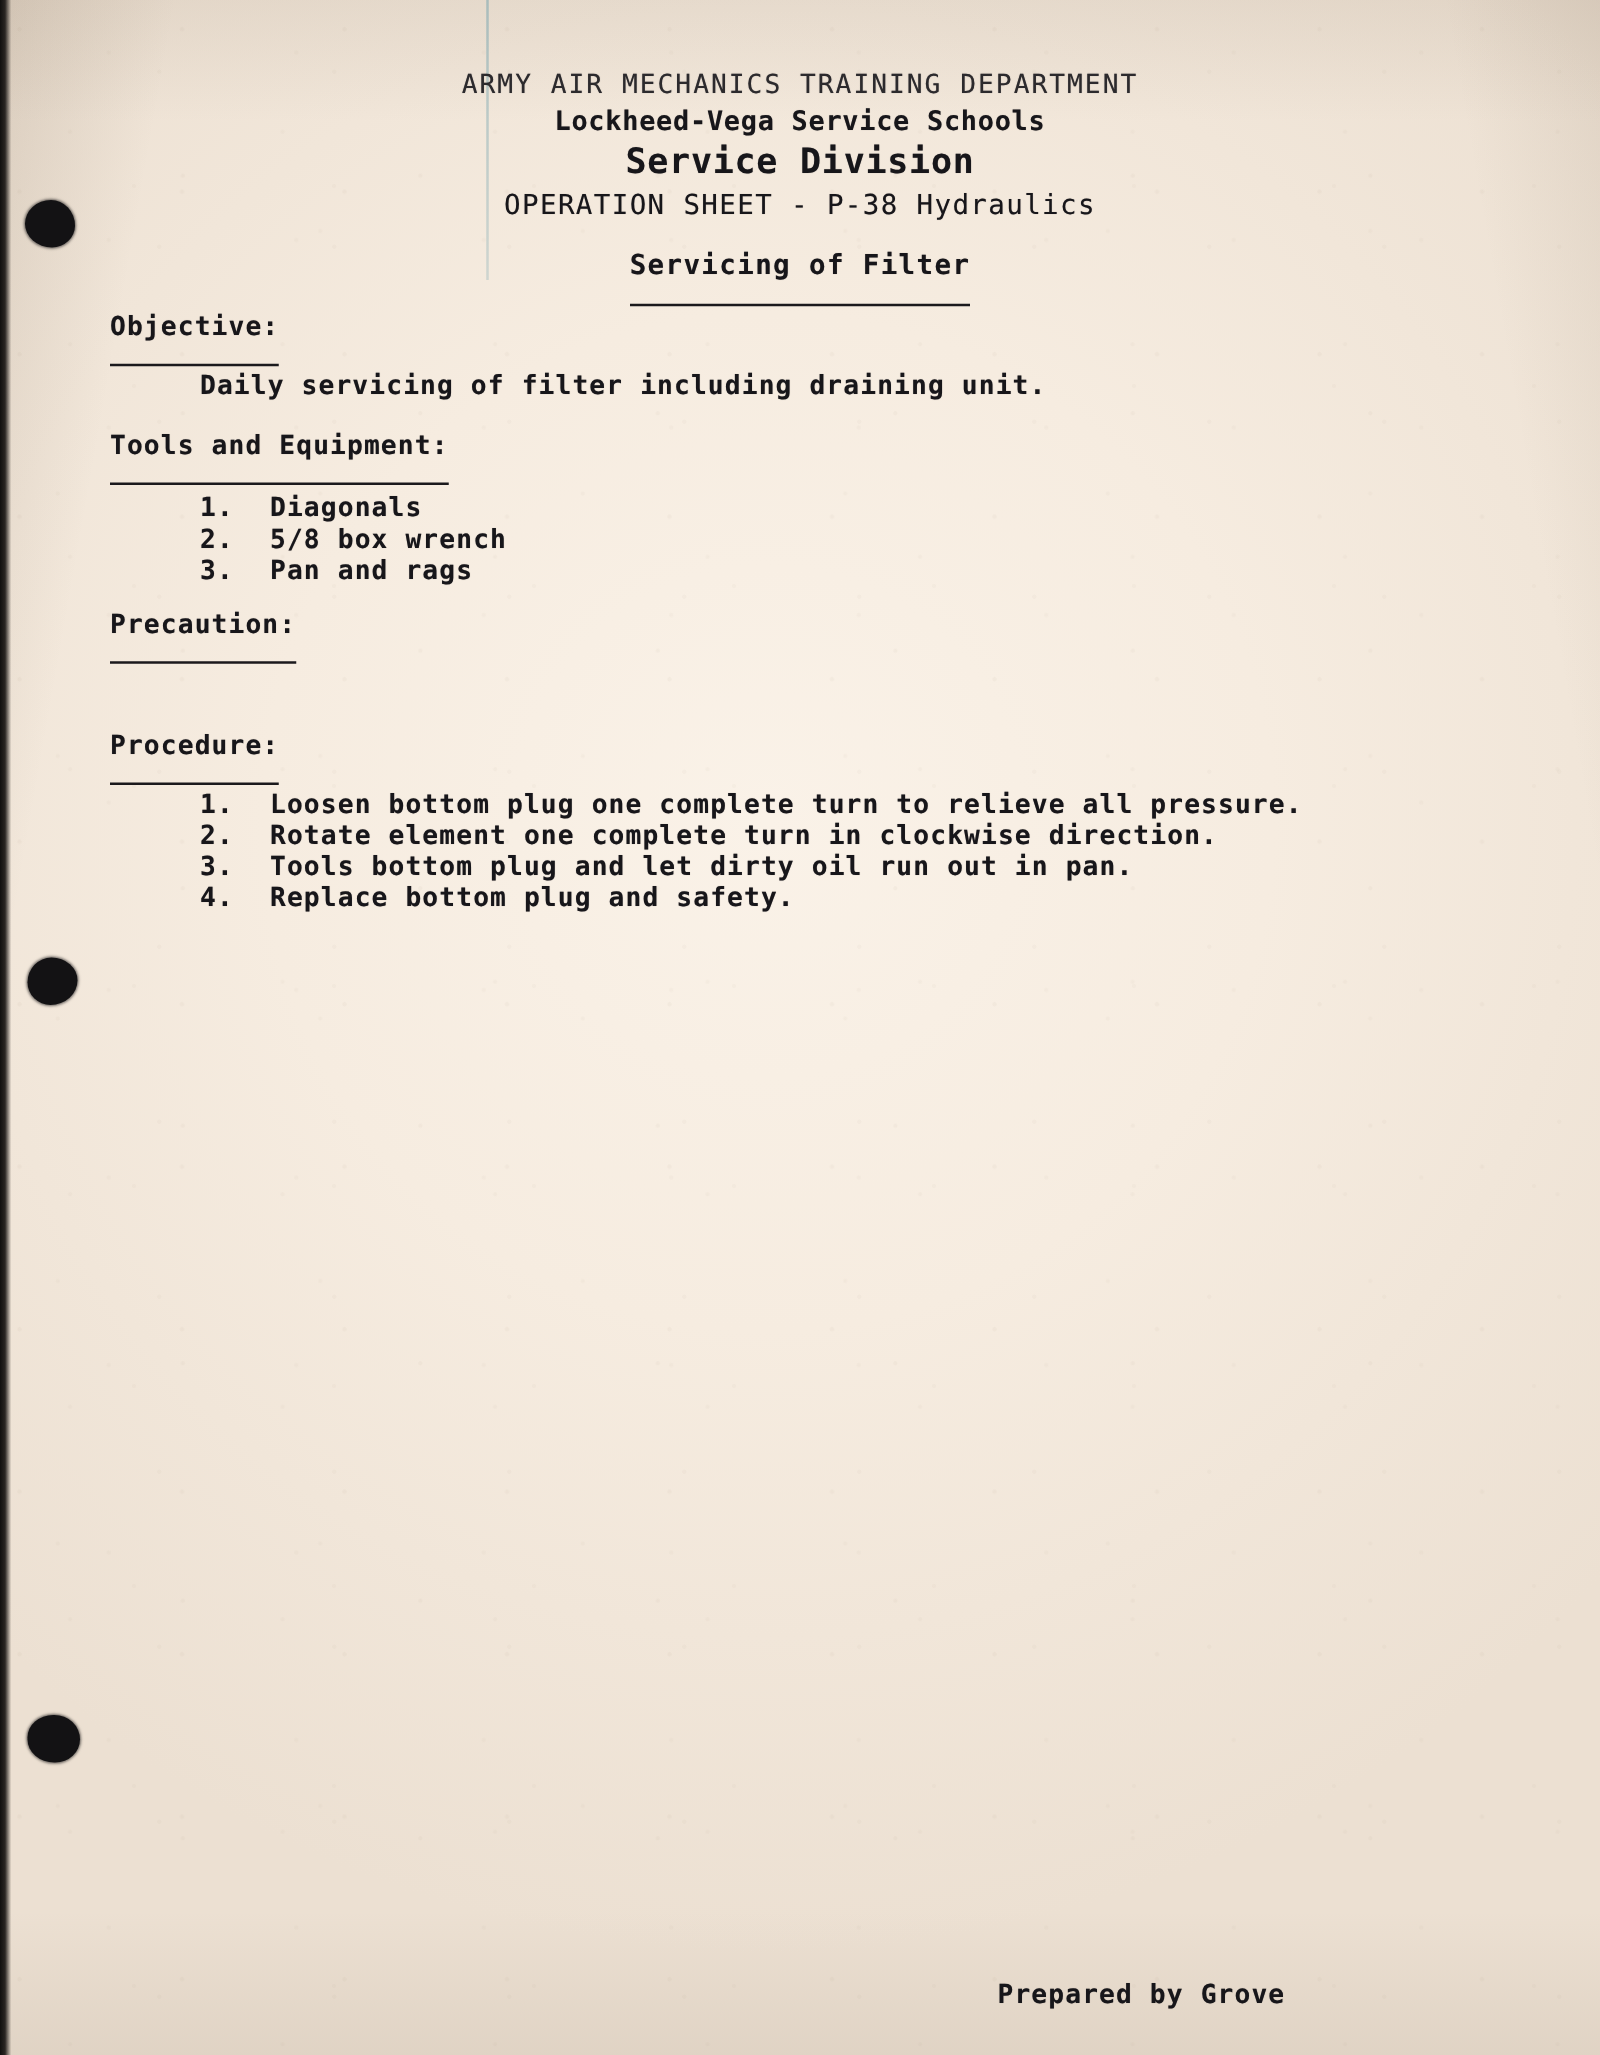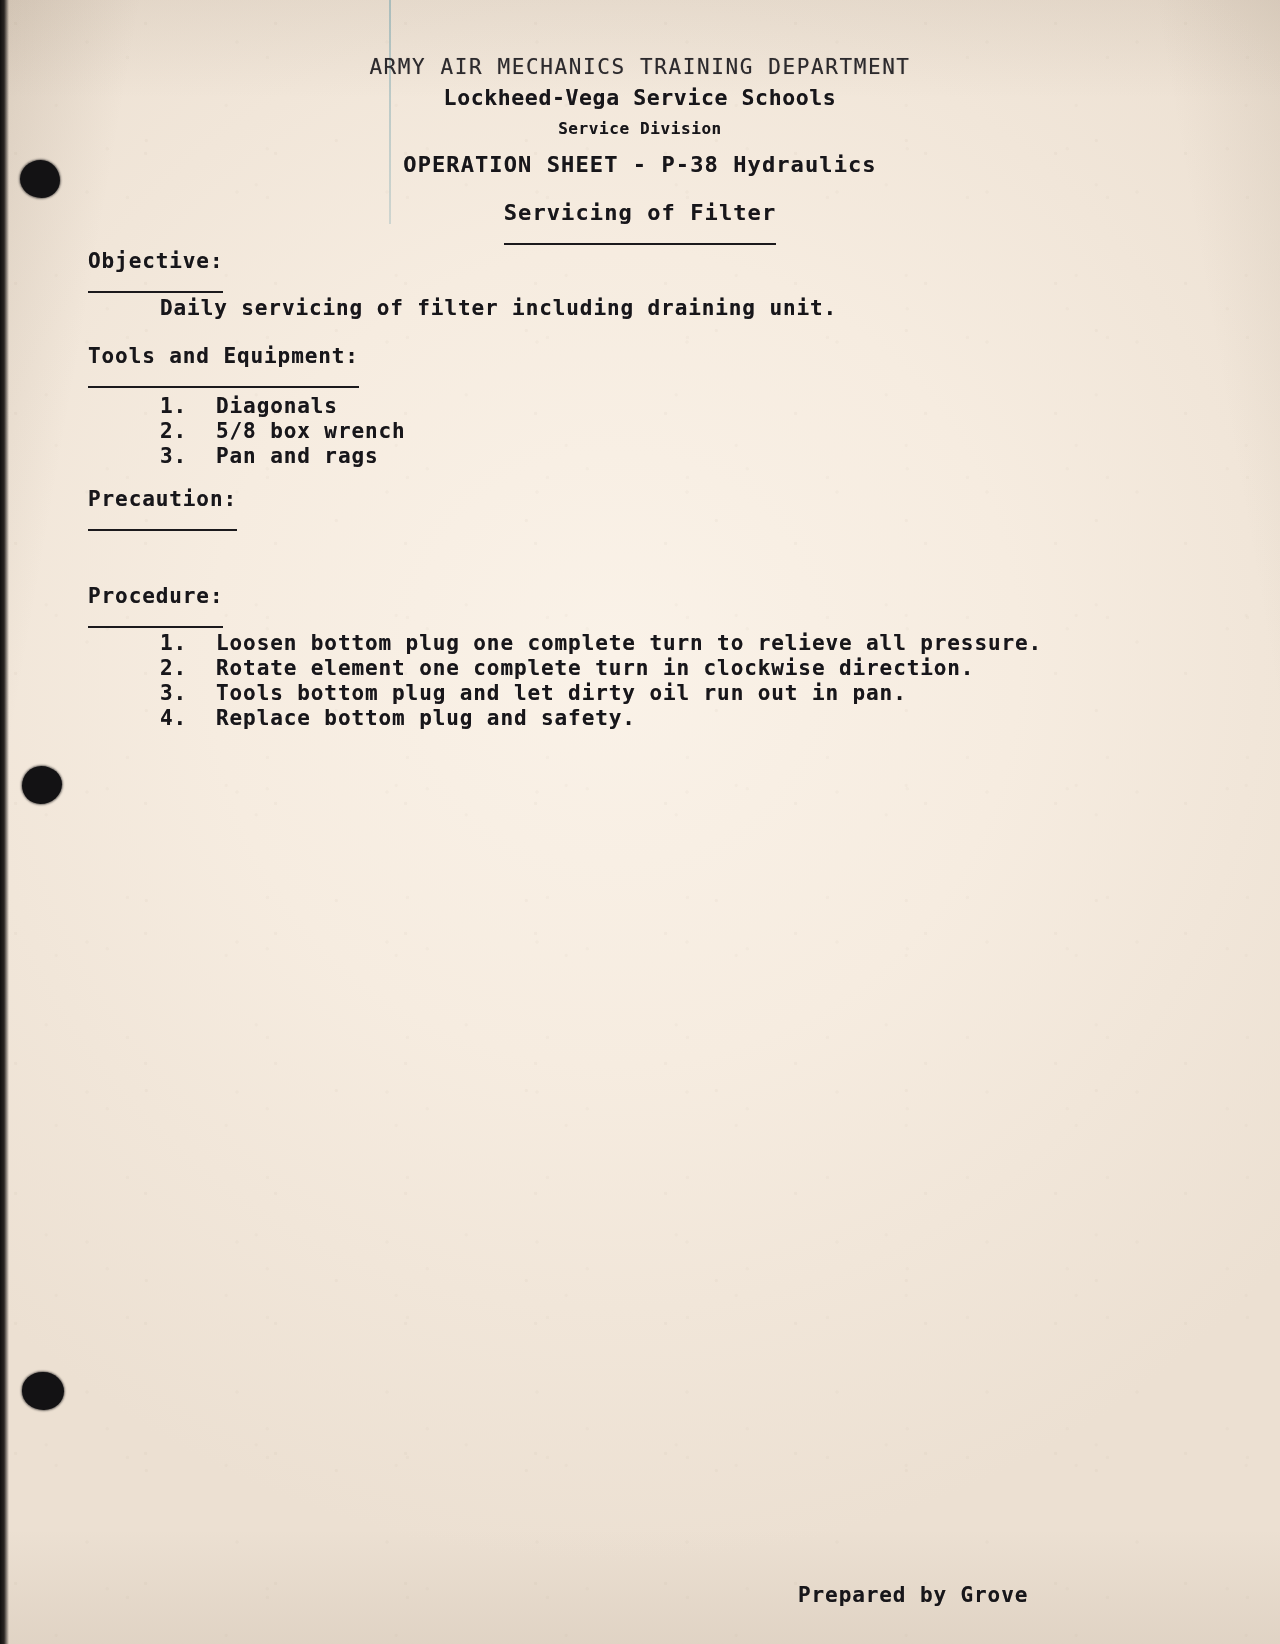--- a/index.html
+++ b/index.html
@@ -90,28 +90,28 @@
     color: #2c2a2d;
     line-height: 30px;
   }
   .hdr-line2 {
     font-size: 21.5px;
     font-weight: bold;
     letter-spacing: .6px;
     line-height: 31px;
   }
   .hdr-line3 {
-    font-size: 16px;
+    font-size: 28px;
     font-weight: bold;
     letter-spacing: .6px;
     line-height: 31px;
   }
   .opsheet {
     position: absolute; left: 0; top: 152px; width: 1280px; text-align: center;
-    font-size: 22px; font-weight: bold; letter-spacing: 1.1px;
+    font-size: 22px; font-weight: normal; letter-spacing: 1.1px;
   }
   .subject {
     position: absolute; left: 0; top: 200px; width: 1280px; text-align: center;
     font-size: 22px; font-weight: bold; letter-spacing: 1.1px;
   }
 
   .sect-head {
     position: absolute;
     left: 88px;
     font-size: 21px;

